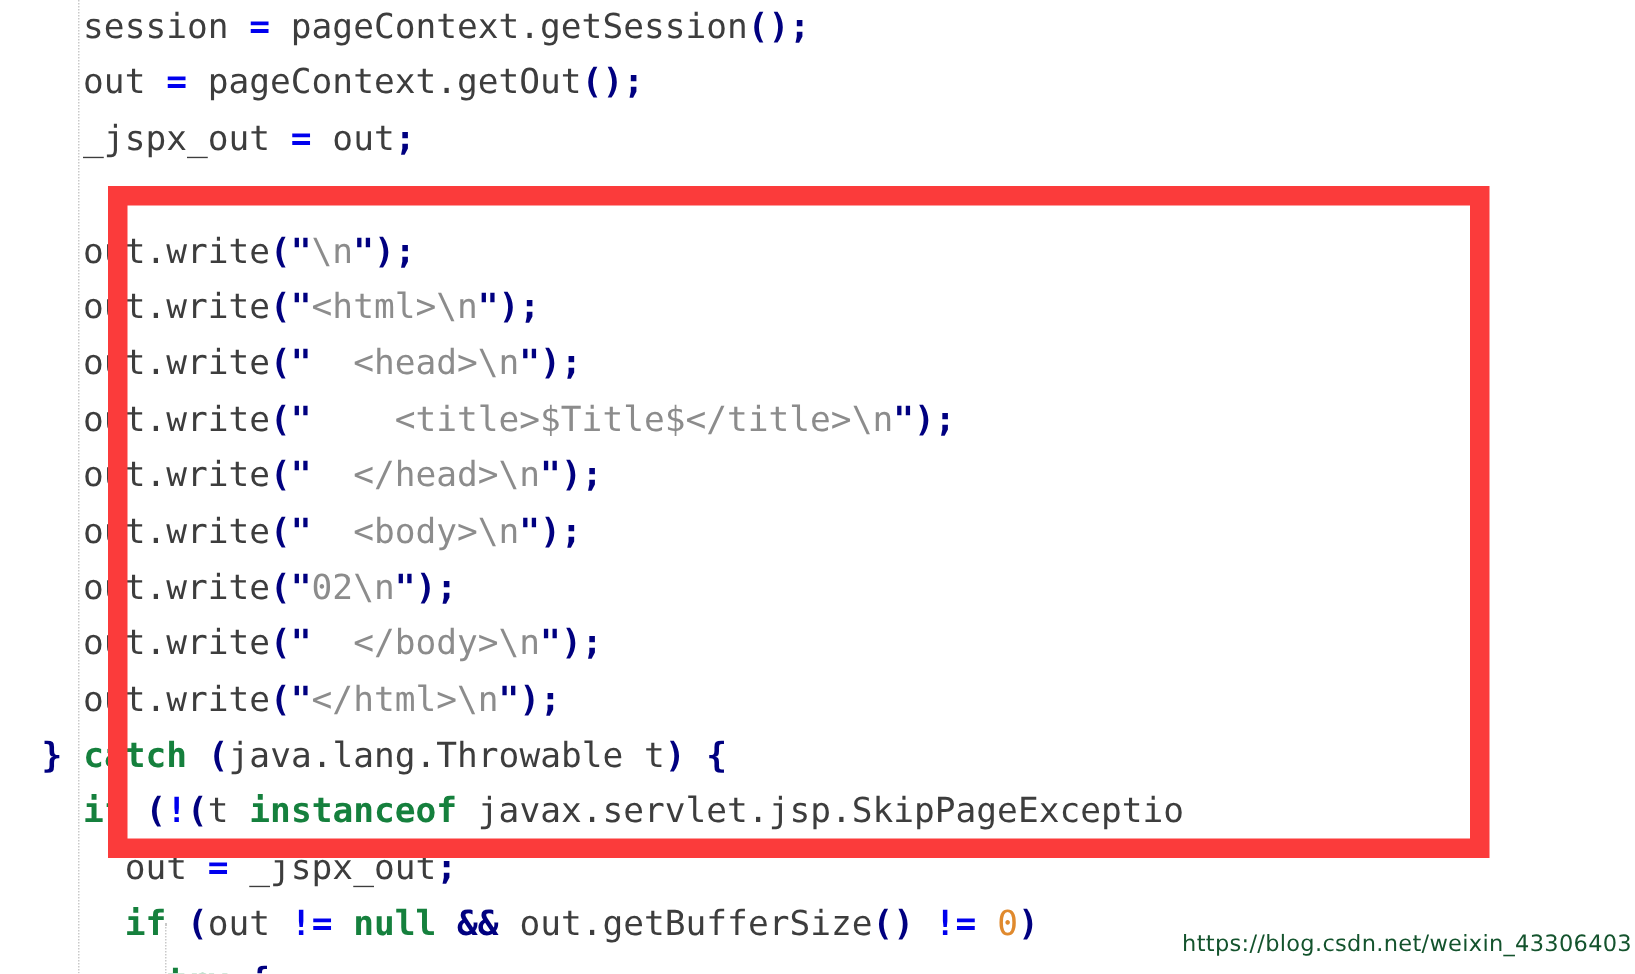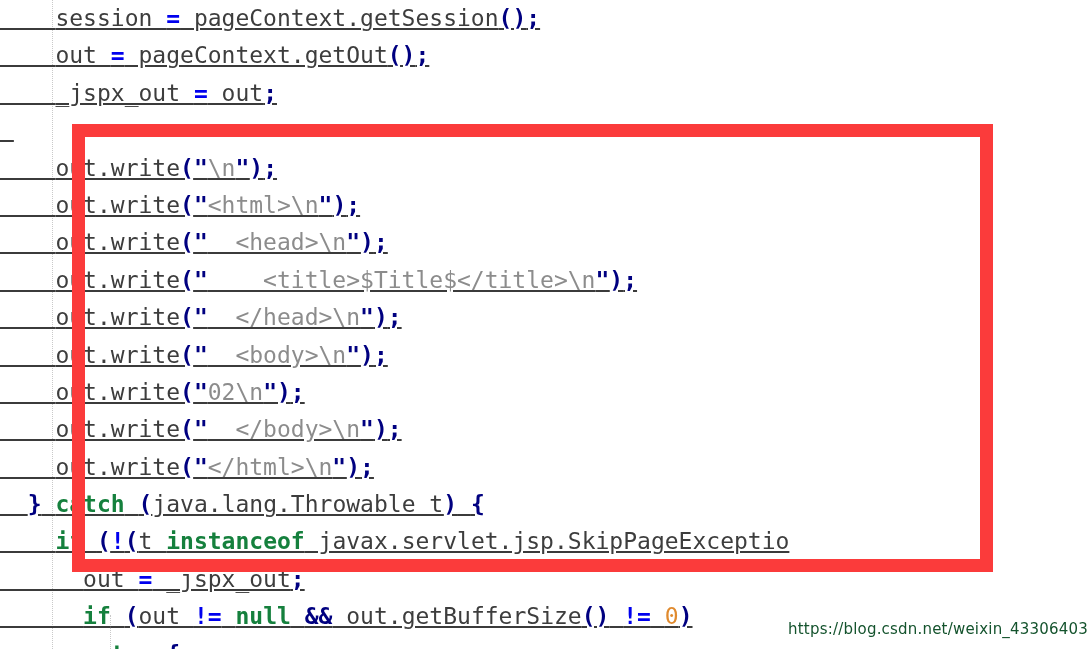--- a/index.html
+++ b/index.html
@@ -34,21 +34,20 @@
     position: absolute;
     left: 0;
     top: 0;
     width: 1090px;
     height: 516px;
     font-family: "DejaVu Sans Mono", "Liberation Mono", monospace;
     font-size: 23px;
     line-height: 37.4px;
     white-space: pre;
     color: #3b3b3b;
-    text-decoration: underline;
   }
   .line {
     position: relative;
     height: 37.4px;
     padding-left: 0;
   }
   
   .tk-plain   { color: #3d3d3d; }
   .tk-kw      { color: #15803d; font-weight: bold; }
   .tk-punct   { color: #000080; font-weight: bold; }

